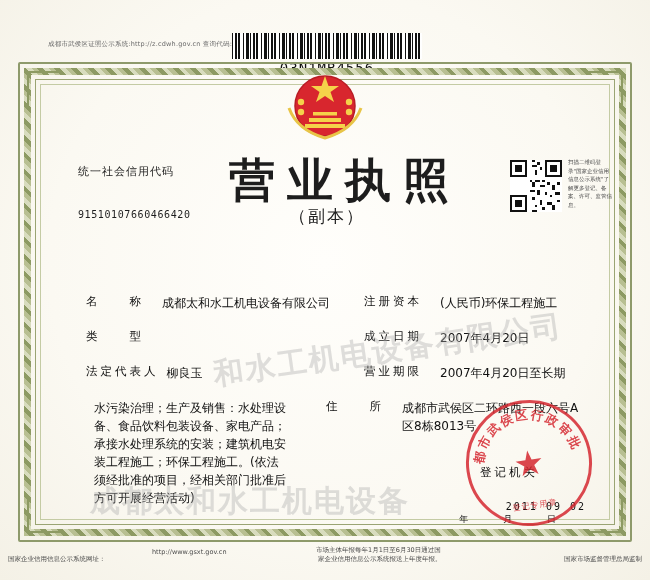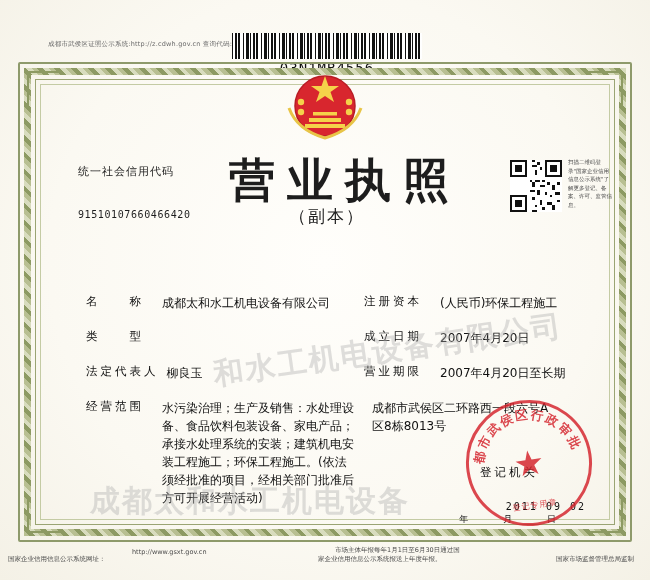--- a/index.html
+++ b/index.html
@@ -154,24 +154,24 @@
     font-weight:bold;white-space:nowrap;pointer-events:none;
   }
   .wm1{left:90px;bottom:58px;font-size:30px;letter-spacing:2px;}
   .wm2{left:212px;top:330px;font-size:30px;letter-spacing:2px;transform:rotate(-8deg);}
   
   .footer{
     position:absolute;left:0;right:0;bottom:4px;height:34px;
     font-size:6.5px;color:#4a4a4a;
   }
   .f-l{position:absolute;left:8px;bottom:12px;}
-  .f-c-url{position:absolute;left:132px;bottom:20px;font-size:6.5px;}
-  .f-c1{position:absolute;left:335px;bottom:21px;}
+  .f-c-url{position:absolute;left:152px;bottom:20px;font-size:6.5px;}
+  .f-c1{position:absolute;left:316px;bottom:21px;}
   .f-c2{position:absolute;left:318px;bottom:12px;}
-  .f-r{position:absolute;right:16px;bottom:12px;}
+  .f-r{position:absolute;right:8px;bottom:12px;}
 </style>
 </head>
 <body>
 
 <div class="page">
 
   <div class="top-url">成都市武侯区证照公示系统:http://z.cdwh.gov.cn 查询代码:</div>
 
   <div class="barcode-wrap">
     <div class="barcode"></div>
@@ -280,24 +280,24 @@
         <span class="val">柳良玉</span>
       </div>
       <div class="col-r">
         <span class="lbl">营业期限</span>
         <span class="val">2007年4月20日至长期</span>
       </div>
     </div>
 
     <div class="row">
       <div class="col-l scope">
-        <span class="lbl">经营范围</span>
         <span class="val">水污染治理；生产及销售：水处理设备、食品饮料包装设备、家电产品；承接水处理系统的安装；建筑机电安装工程施工；环保工程施工。(依法须经批准的项目，经相关部门批准后方可开展经营活动)</span>
       </div>
       <div class="col-r addr">
+        <span class="lbl">住　　所</span>
         <span class="val">成都市武侯区二环路西一段六号A区8栋8013号</span>
       </div>
     </div>
   </div>
 
   <div class="registrar">登记机关</div>
   <div class="date-line">2011    09    02</div>
   <div class="date-cn">年 月 日</div>
 
   <div class="seal">

